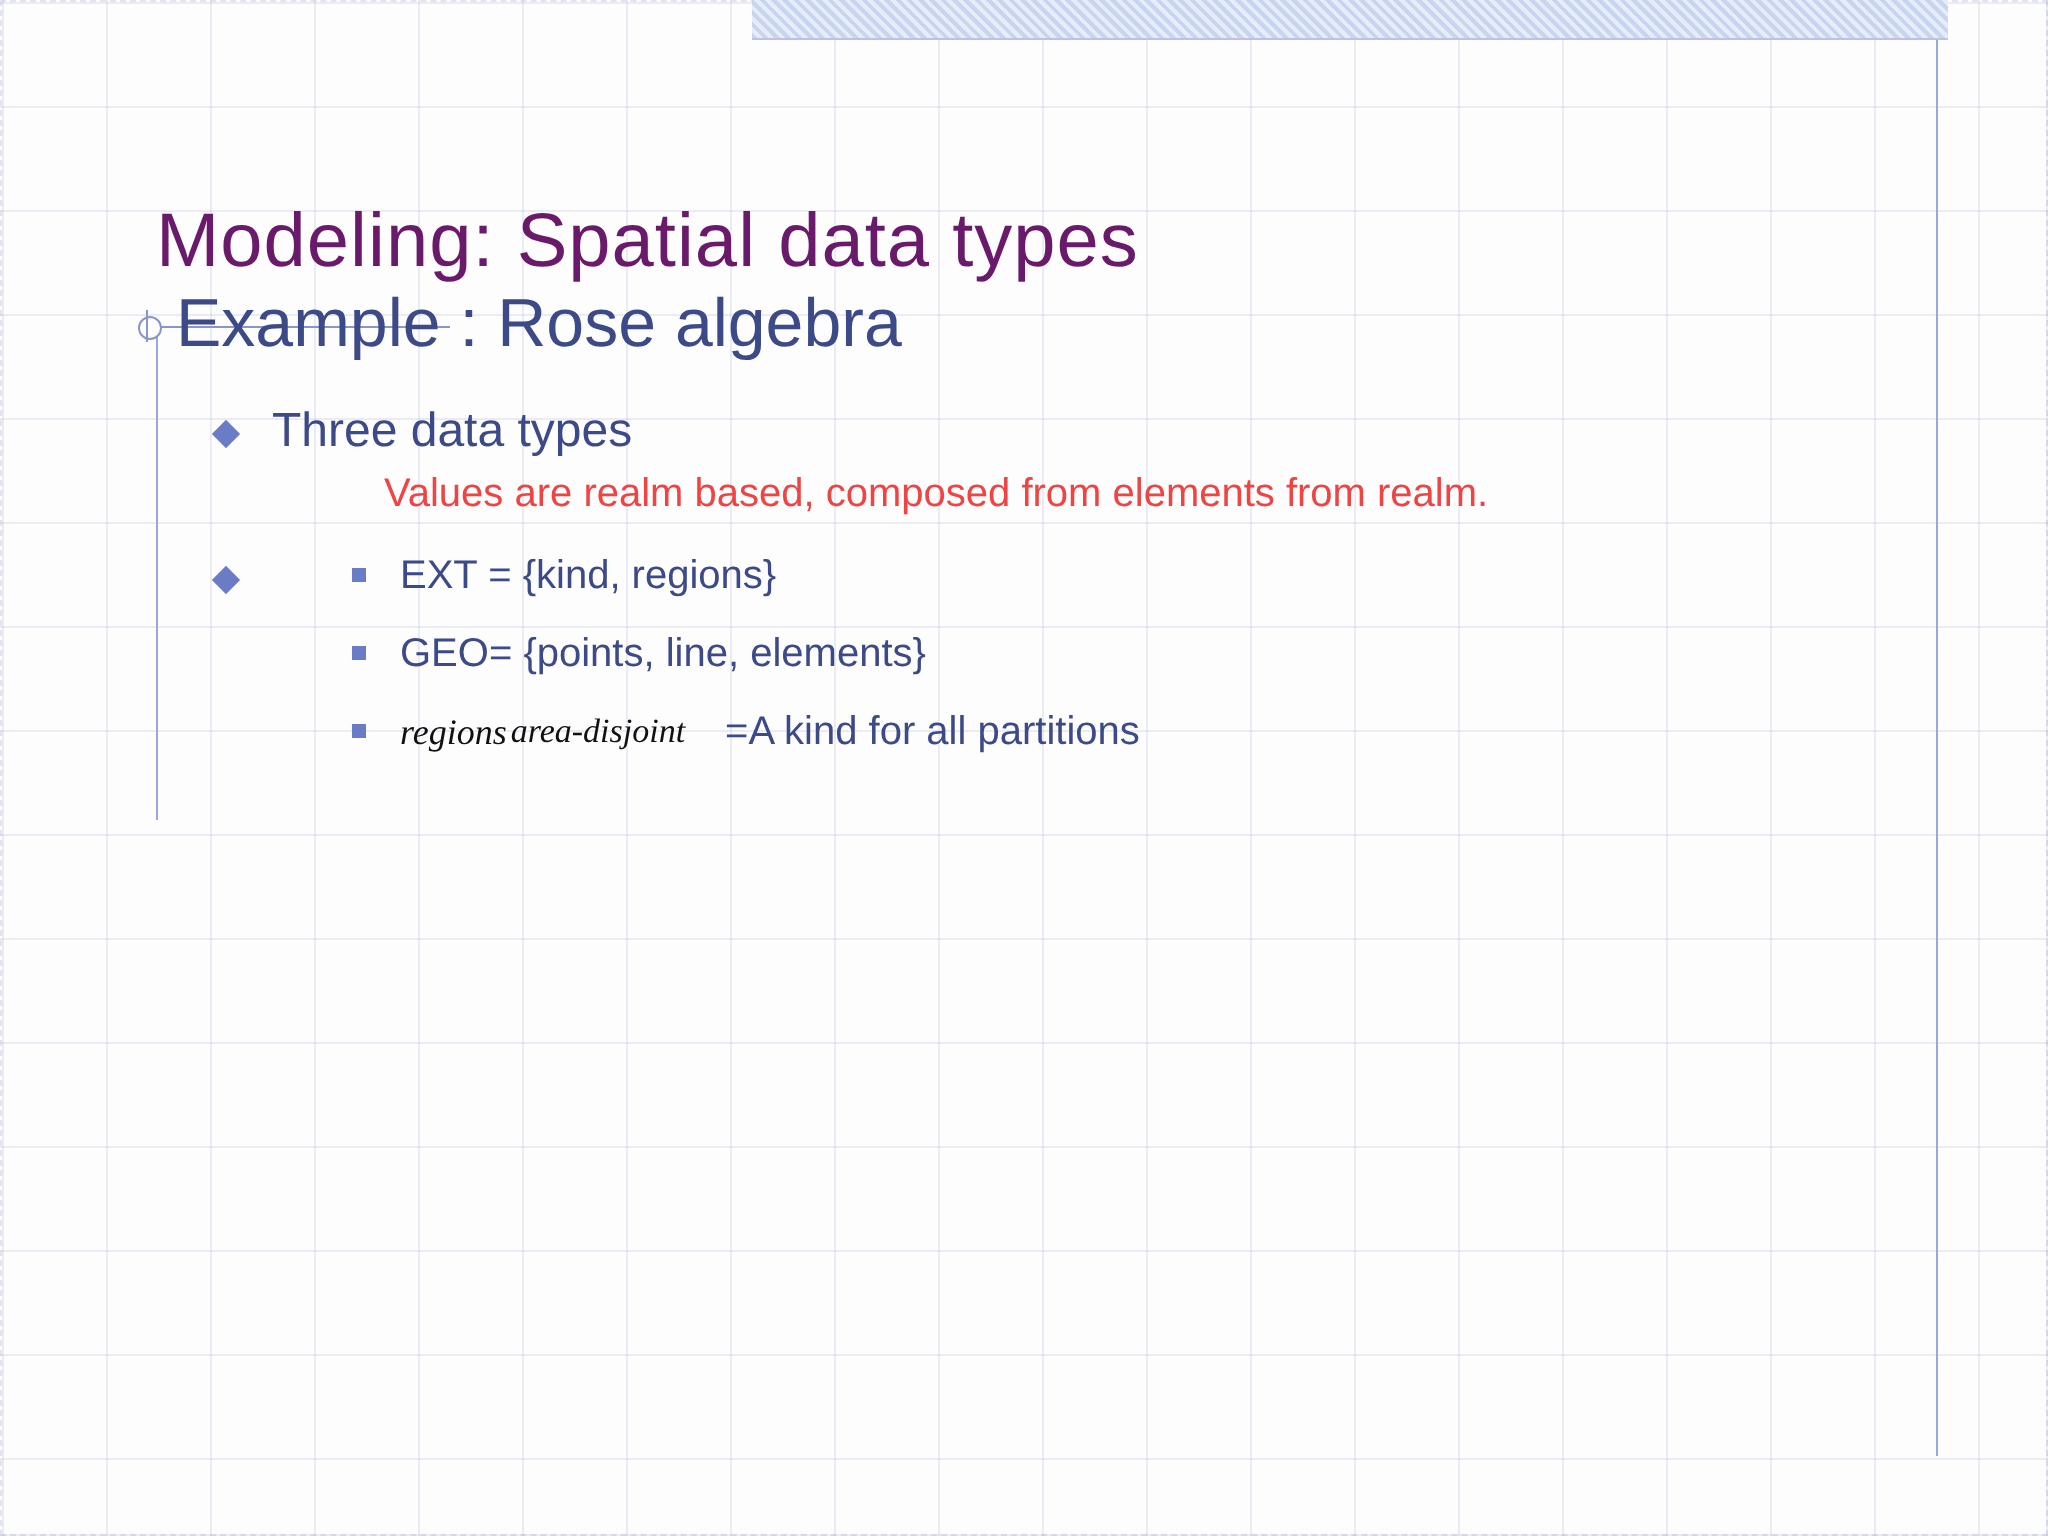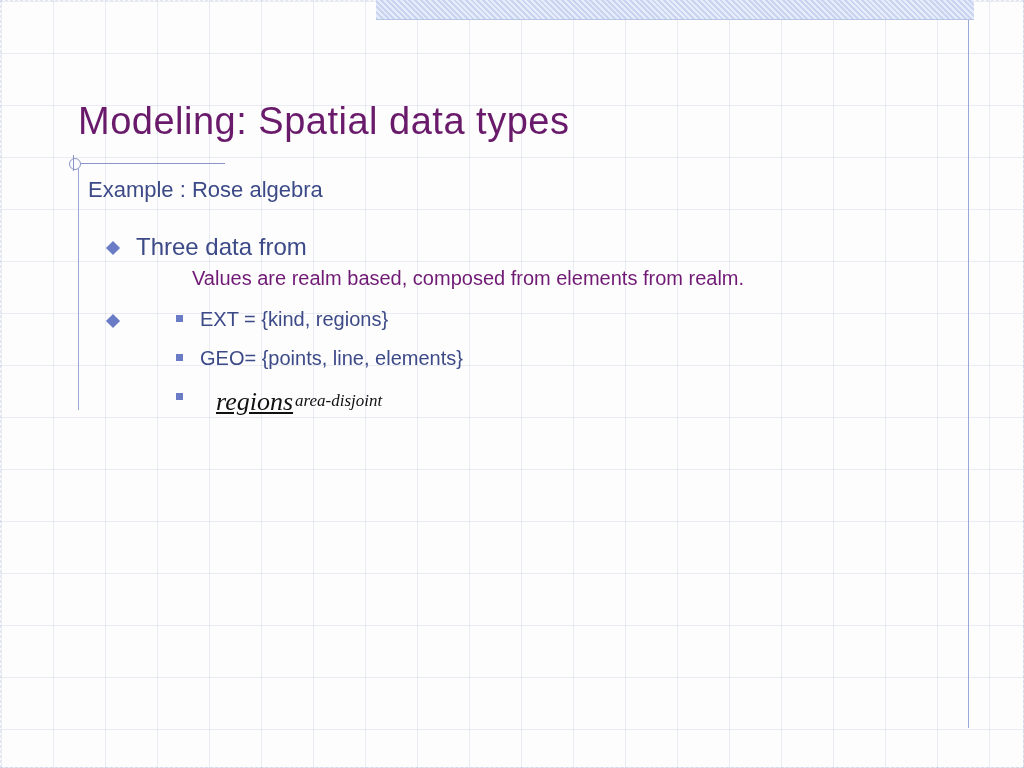--- a/index.html
+++ b/index.html
@@ -80,28 +80,27 @@
   .content {
     position: absolute;
     top: 100px;
     left: 78px;
     right: 60px;
   }
   .slide-title {
     font-size: 38px;
     font-weight: 400;
     color: #6a1a6a;
-    margin-bottom: 34px;
     letter-spacing: 0.5px;
   }
   .subtitle {
-    font-size: 22px;
+    font-size: 34px;
     color: #3c4a87;
     margin-left: 10px;
-    margin-bottom: 30px;
+    margin-bottom: 20px;
   }
   .level1 {
     list-style: none;
     margin-left: 30px;
   }
   .level1 > li {
     position: relative;
     font-size: 24px;
     color: #3c4a87;
     padding-left: 28px;
@@ -134,33 +133,31 @@
     content: "";
     position: absolute;
     left: 0;
     top: 9px;
     width: 7px;
     height: 7px;
     background: #6b7cc6;
   }
   .note {
     font-size: 20px;
-    color: #701a75;
+    color: #ef4444;
     margin-left: 56px;
     margin-top: 6px;
     margin-bottom: 16px;
   }
   .formula-term {
     font-family: "Times New Roman", serif;
     font-style: italic;
     color: #111;
-    font-size: 26px;
-    text-decoration: underline;
+    font-size: 18px;
     margin-right: 2px;
-    margin-left: 16px;
   }
   .formula-sup {
     font-family: "Times New Roman", serif;
     font-style: italic;
     color: #111;
     font-size: 17px;
     vertical-align: super;
     margin-right: 20px;
   }
   .li-flex { display: flex; align-items: center; flex-wrap: wrap; gap: 0; }
@@ -173,30 +170,31 @@
 <div class="right-line"></div>
 <div class="left-line"></div>
 <div class="title-rule"></div>
 
 <div class="content">
   <h1 class="slide-title">Modeling: Spatial data types</h1>
   <div class="subtitle">Example : Rose algebra</div>
 
   <ul class="level1">
     <li>
-      <span>Three data from</span>
+      <span>Three data types</span>
       <div class="note">Values are realm based, composed from elements from realm.</div>
     </li>
 
     <li>
       <ul class="level2">
         <li>EXT = {kind, regions}</li>
         <li>GEO= {points, line, elements}</li>
         <li>
           <span class="li-flex">
             <span class="formula-term">regions</span>
               <span class="formula-sup">area-disjoint</span>
+              <span> =A kind for all partitions</span>
           </span>
         </li>
       </ul>
     </li>
   </ul>
 </div>
 
 </body></html>

